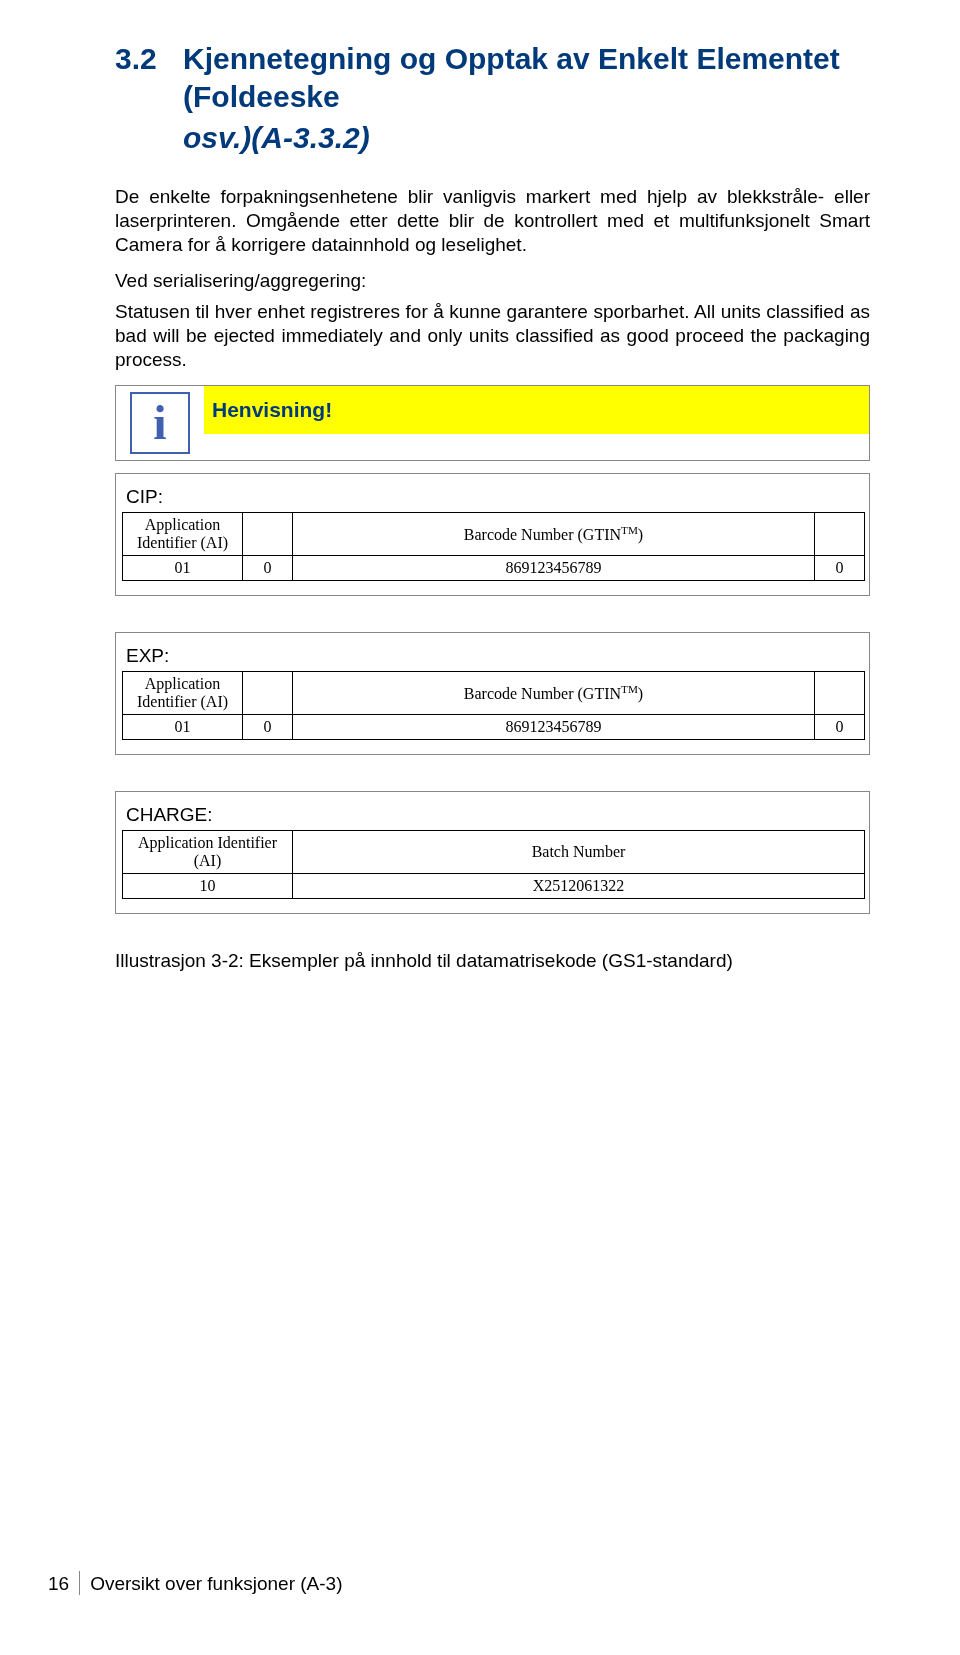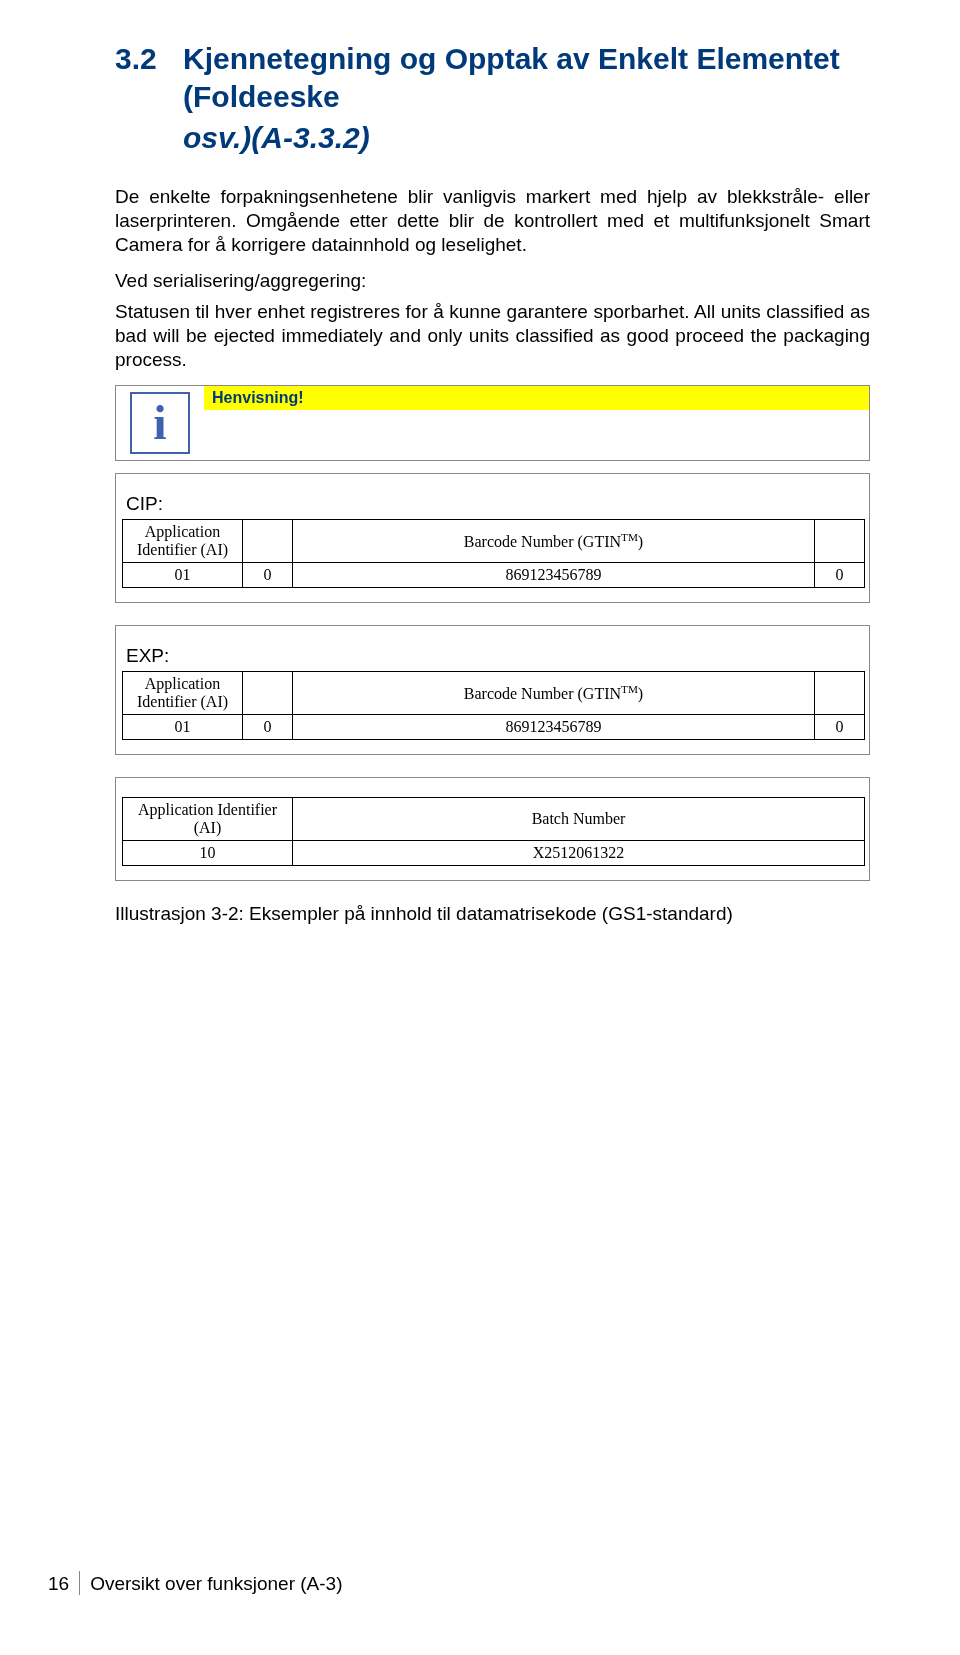--- a/index.html
+++ b/index.html
@@ -81,38 +81,38 @@
   }
   .note-body {
     flex: 1;
     display: flex;
     flex-direction: column;
   }
   .note-title {
     background: #FFFF00;
     color: #003A7A;
     font-weight: 600;
-    font-size: 16px;
-    padding: 3px 8px;
+    font-size: 21px;
+    padding: 12px 8px;
   }
   .note-text {
     color: #003A7A;
     font-size: 19px;
     line-height: 1.25;
     padding: 4px 8px 6px 8px;
     text-align: justify;
   }
   .example-label {
     font-size: 19px;
     margin: 14px 0 4px 4px;
   }
   .example-outer {
     border: 1px solid #888;
-    padding: 19px 4px 14px 6px;
-    margin-bottom: 22px;
+    padding: 12px 4px 14px 6px;
+    margin-bottom: 36px;
   }
   .tbl {
     border-collapse: collapse;
     width: 100%;
     font-family: "Times New Roman", serif;
     font-size: 16px;
   }
   .tbl th, .tbl td {
     border: 1px solid #000;
     padding: 3px 8px;
@@ -206,20 +206,21 @@
           <td>01</td>
           <td>0</td>
           <td>869123456789</td>
           <td>0</td>
         </tr>
       </tbody>
         </table>
     </div>
 
     <div class="example-outer">
+      <div class="example-label" style="margin-top:0;">CHARGE:</div>
       <table class="tbl">
         <tbody>
             <tr>
           <th style="width:170px">Application Identifier (AI)</th>
           <th>Batch Number</th>
         </tr>
         <tr>
           <td>10</td>
           <td>X2512061322</td>
         </tr>

